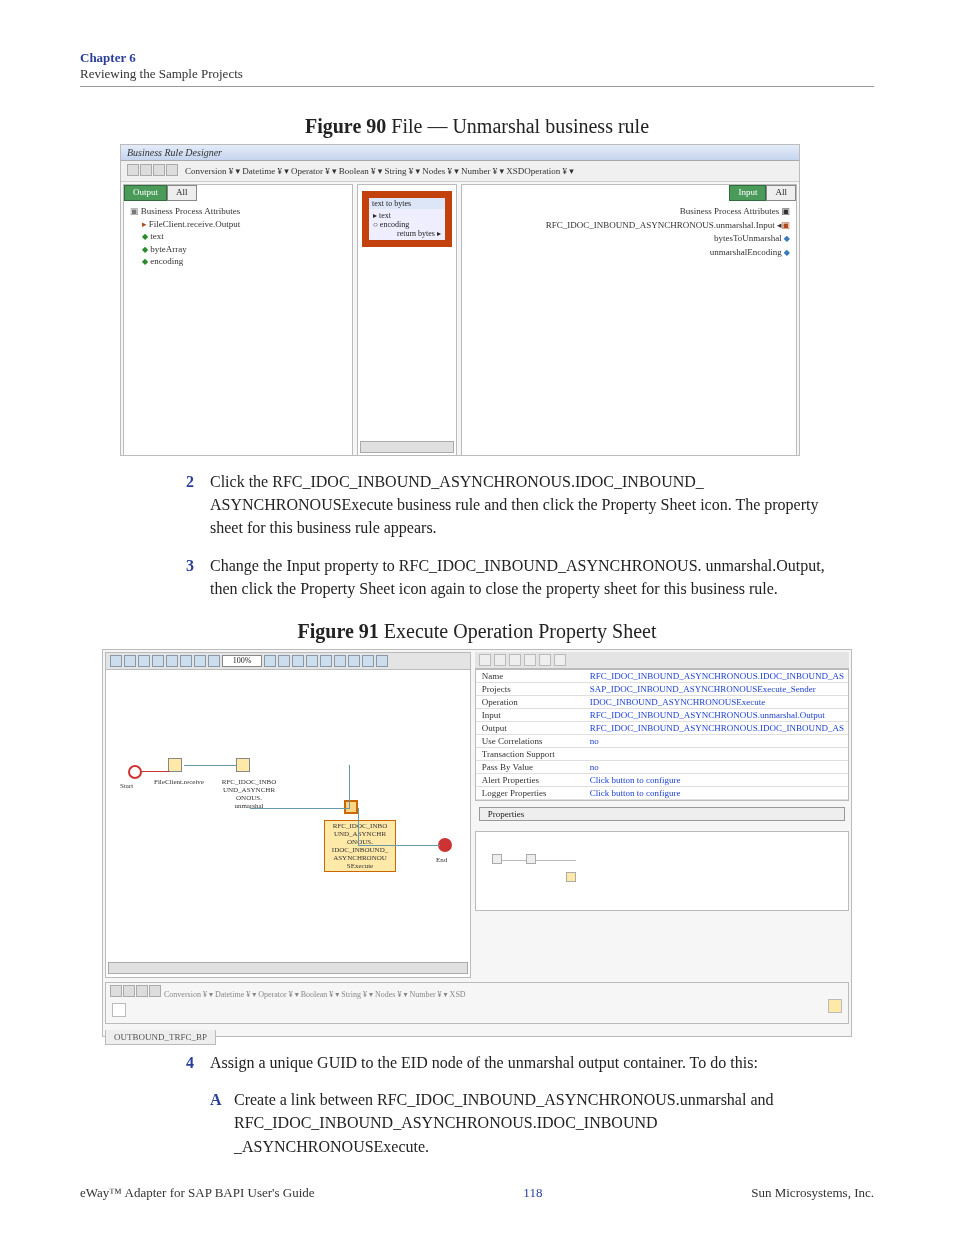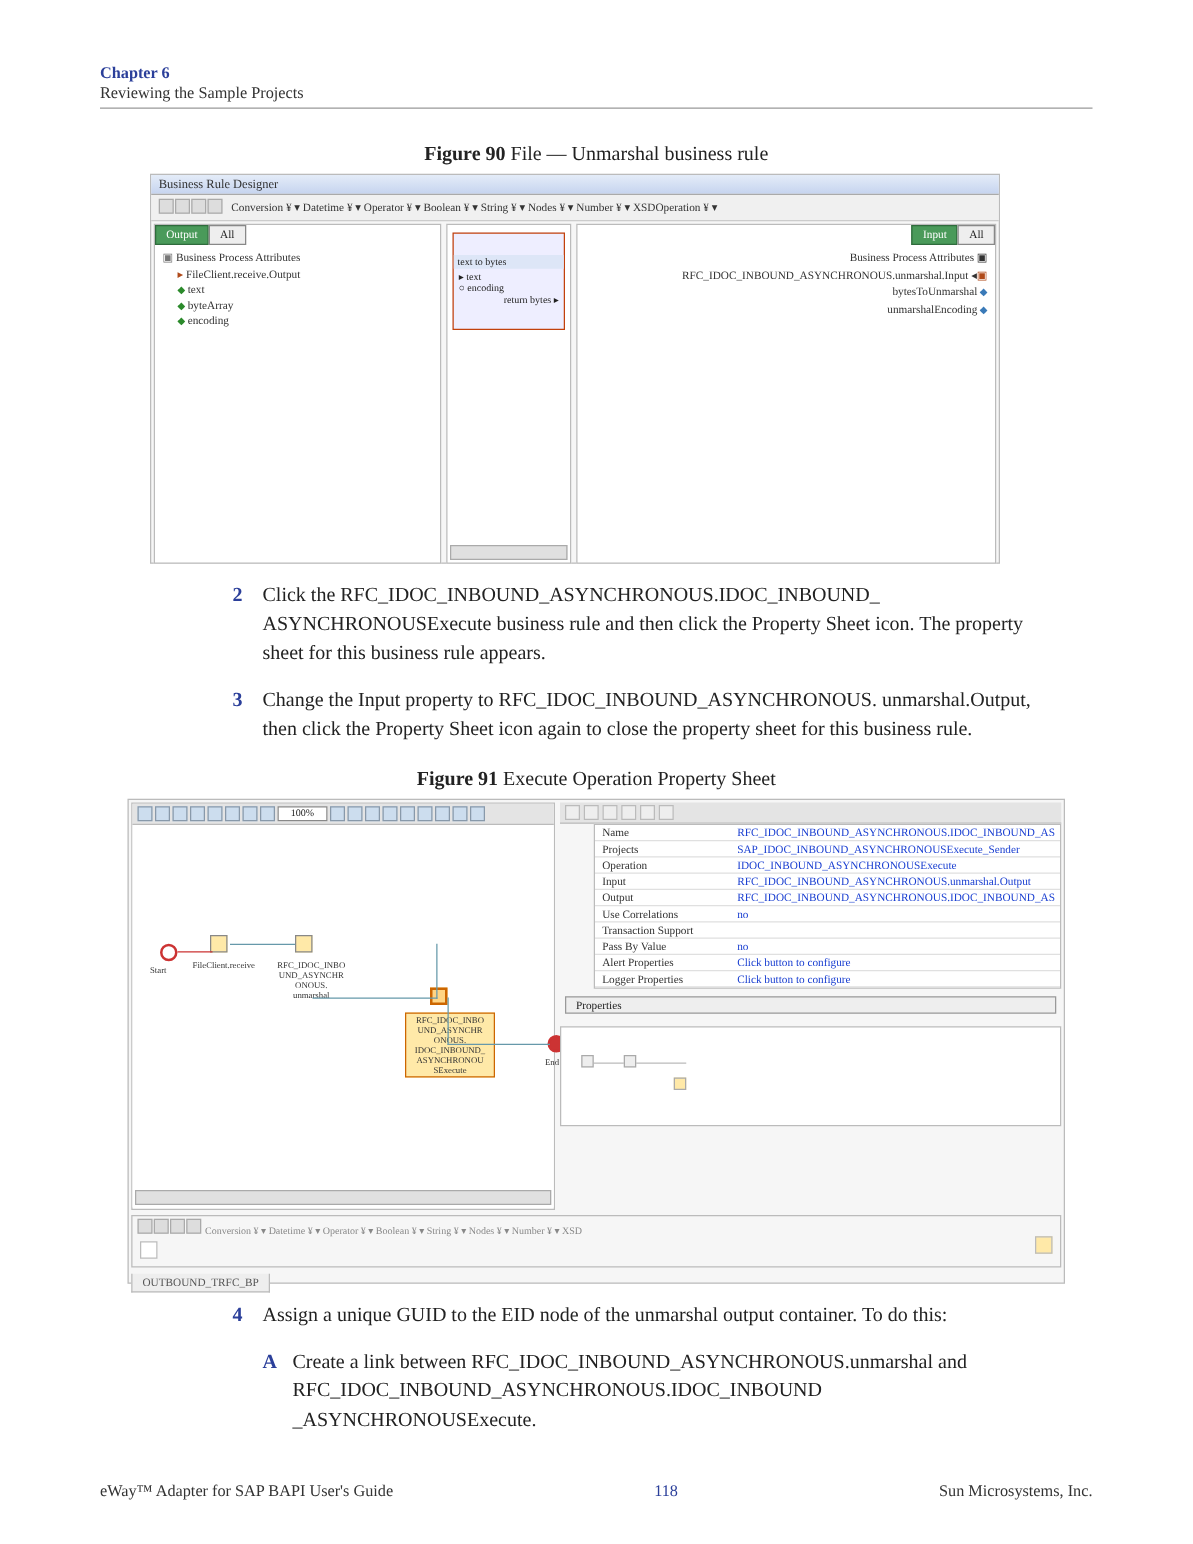--- a/index.html
+++ b/index.html
@@ -4,60 +4,60 @@
 <style>
   * { margin: 0; padding: 0; box-sizing: border-box; }
   body { font-family: "Palatino Linotype", "Book Antiqua", Palatino, serif; background: #fff; color: #222; width: 954px; margin: 0 auto; }
   .page { padding: 50px 80px 40px 80px; position: relative; min-height: 1235px; }
   .header { display: flex; justify-content: space-between; font-size: 13px; border-bottom: 1px solid #999; padding-bottom: 4px; margin-bottom: 28px; }
   .header .left { text-align: left; }
   .header .right { text-align: right; }
   .chapter { color: #2b3f9a; font-weight: bold; }
   .section-ref { color: #2b3f9a; font-weight: bold; }
   .header-sub { color: #333; }
-  .fig-caption { text-align: center; font-size: 16px; margin: 10px 0 6px 0; }
+  .fig-caption { text-align: center; font-size: 20px; margin: 10px 0 6px 0; }
   .fig-caption b { font-weight: bold; }
   .figure-box { border: 1px solid #bbb; margin: 0 auto 14px auto; background: #f6f6f6; position: relative; }
   .fig1 { width: 680px; height: 312px; margin-left: 40px; }
   .body-block { margin-left: 106px; margin-right: 30px; }
   .step { display: flex; margin-bottom: 14px; font-size: 16px; line-height: 1.45; }
   .step .num { color: #2b3f9a; font-weight: bold; width: 24px; flex-shrink: 0; }
   .substep { display: flex; margin-bottom: 10px; font-size: 16px; line-height: 1.45; margin-left: 24px; }
   .substep .num { color: #2b3f9a; font-weight: bold; width: 24px; flex-shrink: 0; }
   .fig2 { width: 750px; height: 388px; margin-left: 22px; }
   .footer { position: absolute; bottom: 34px; left: 80px; right: 80px; display: flex; justify-content: space-between; font-size: 13px; color: #333; }
   .footer .pg { color: #2b3f9a; }
   
-  .titlebar { background: linear-gradient(#e4ecf8,#c6d4ef); font-size: 10px; padding: 2px 6px; border-bottom: 1px solid #aaa; color: #333; }
+  .titlebar { background: linear-gradient(#e4ecf8,#c6d4ef); font-size: 10px; padding: 2px 6px; border-bottom: 1px solid #aaa; color: #333; font-style: italic; }
   .toolbar { background: #f0f0f0; font-size: 9px; padding: 3px 6px; border-bottom: 1px solid #ccc; color: #333; display:flex; align-items:center; gap:6px; }
   .tb-icons span { display:inline-block; width:12px; height:12px; background:#ddd; border:1px solid #aaa; margin-right:1px; }
   .panels { display: flex; height: calc(100% - 34px); }
   .panel { border: 1px solid #bbb; background: #fff; margin: 2px; position: relative; font-size: 9px; }
   .panel-left { width: 230px; }
   .panel-mid { width: 100px; }
   .panel-right { flex: 1; }
   .panel-head { display:flex; height:16px; }
   .ph-btn { font-size:9px; padding:1px 8px; border:1px solid #888; background:#eee; }
   .ph-btn.green { background:#4a9a5a; color:#fff; border-color:#2f6b3c; }
   .tree { padding: 4px 6px; line-height: 1.4; color: #333; }
   .tree .node { padding-left: 12px; }
   .tree .attr::before { content:"◆ "; color:#2b8a2b; font-size:8px; }
   .tree .root::before { content:"▣ "; color:#777; font-size:9px;}
-  .funcbox { border:1px solid #c2410c; background:#eef; font-size:8px; margin:6px 4px; padding:19px 4px; }
+  .funcbox { border:7px solid #c2410c; background:#eef; font-size:8px; margin:6px 4px; padding:2px 4px; }
   .funcbox .title { background:#dde6f7; margin:-2px -4px 2px -4px; padding:1px 3px; }
   .rtree { padding:4px 6px; text-align:right; line-height:1.5; color:#333; }
   .rtree .lbl::after { content:" ◆"; color:#3a7ab8; font-size:8px; }
   
   .fig2-top { display:flex; height: 330px; }
   .fig2-left { flex: 1.15; border:1px solid #bbb; background:#fff; margin:2px; position:relative; }
   .fig2-right { flex: 1; margin:2px; display:flex; flex-direction:column; }
   .iconbar { background:#e4e4e4; border-bottom:1px solid #bbb; padding:2px 4px; font-size:8px; display:flex; gap:2px; flex-wrap:wrap; }
   .iconbar span { display:inline-block; width:12px; height:12px; background:#cde; border:1px solid #89a; }
   .diagram { position:relative; height: calc(100% - 18px); background:#fff; }
-  .proplist { border:1px solid #bbb; background:#fff; font-size:9px;margin-left:27px; }
+  .proplist { border:1px solid #bbb; background:#fff; font-size:9px; }
   .proprow { display:flex; border-bottom:1px solid #e0e0e0; }
   .proprow .k { width:110px; padding:1px 6px; color:#333; }
   .proprow .v { flex:1; padding:1px 4px; color:#1a3fd1; white-space:nowrap; overflow:hidden; }
   .propbtn { border:1px solid #999; background:#eee; font-size:9px; padding:1px 8px; margin:6px 4px; display:inline-block; }
   .preview { border:1px solid #bbb; background:#fff; height:80px; margin-top:4px; position:relative; }
   .flow-node { position:absolute; border:1px solid #888; background:#ffe9a8; font-size:7px; text-align:center; padding:1px 2px; line-height:1.05; }
   .flow-startend { position:absolute; width:14px; height:14px; border:2px solid #c33; border-radius:50%; background:#fff; }
   .flow-label { position:absolute; font-size:7px; color:#333; text-align:center; }
   .hscroll { position:absolute; bottom:2px; left:2px; right:2px; height:12px; background:#e0e0e0; border:1px solid #aaa; }
   .fig2-bottom { border:1px solid #bbb; background:#f6f6f6; margin:2px; height:42px; font-size:8px; color:#888; padding:2px 4px; position:relative; }

